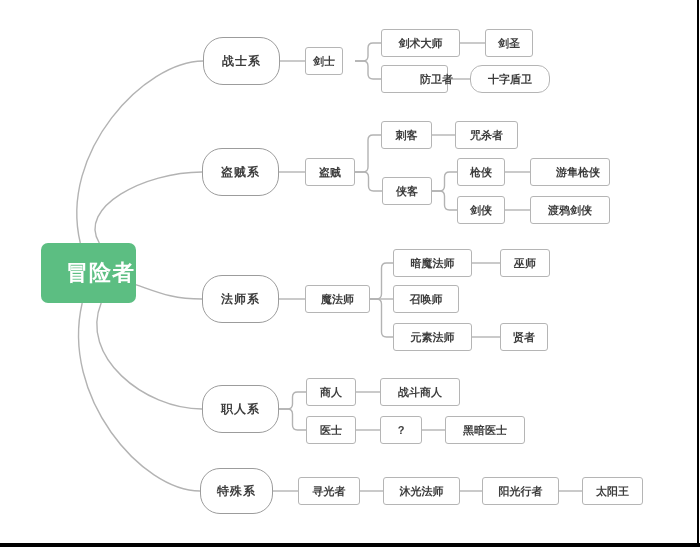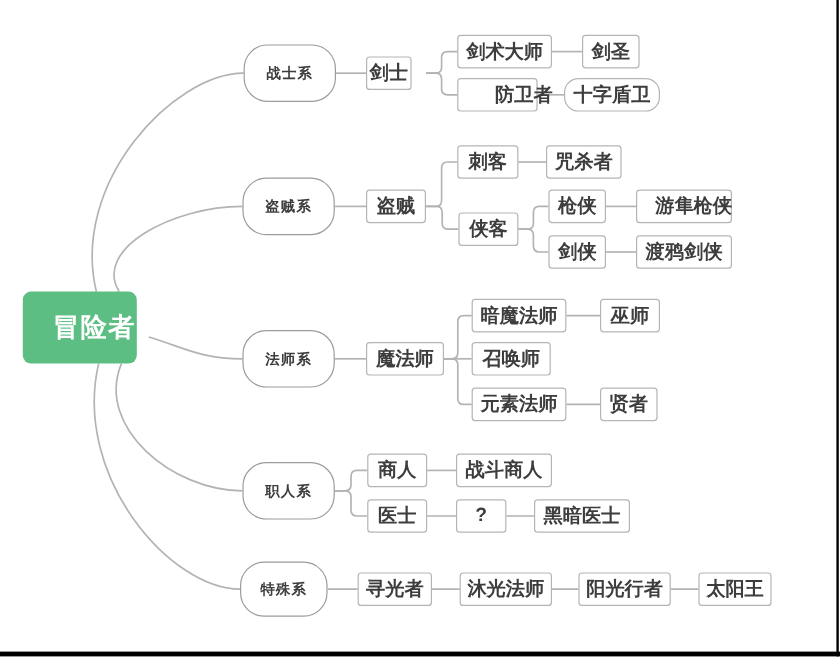--- a/index.html
+++ b/index.html
@@ -38,21 +38,21 @@
   }
   .node.category {
     border: 1.5px solid var(--cat-border, #9c9c9c);
     border-radius: 20px;
     font-size: 12px;
     letter-spacing: 1px;
   }
   .node.leaf {
     border: 1px solid var(--leaf-border, #b5b5b5);
     border-radius: 3px;
-    font-size: 16px;
+    font-size: 11px;
   }
   .frame-right {
     position: absolute;
     top: 0;
     left: 697px;
     width: 2px;
     height: 547px;
     background: var(--frame-color, #000);
   }
   .frame-bottom {
@@ -97,21 +97,21 @@
       <path d="M 279 409 L 287.5 409 Q 292.5 409 292.5 414 L 292.5 425 Q 292.5 430 297.5 430 L 306 430" fill="none" stroke="#b3b3b3" stroke-width="1.4"></path>
       <path d="M 356 392 L 380 392" fill="none" stroke="#b3b3b3" stroke-width="1.4"></path>
       <path d="M 356 430 L 380 430" fill="none" stroke="#b3b3b3" stroke-width="1.4"></path>
       <path d="M 422 430 L 445 430" fill="none" stroke="#b3b3b3" stroke-width="1.4"></path>
       <path d="M 273 491 L 298 491" fill="none" stroke="#b3b3b3" stroke-width="1.4"></path>
       <path d="M 360 491 L 383 491" fill="none" stroke="#b3b3b3" stroke-width="1.4"></path>
       <path d="M 460 491 L 482 491" fill="none" stroke="#b3b3b3" stroke-width="1.4"></path>
       <path d="M 559 491 L 582 491" fill="none" stroke="#b3b3b3" stroke-width="1.4"></path>
     </svg>
   <div id="nodes-layer">
-      <div class="node root" style="left: 19px; top: 243px; width: 95px; height: 60px; padding-left: 24px;">冒险者</div>
+      <div class="node root" style="left: 41px; top: 243px; width: 95px; height: 60px; padding-left: 24px;">冒险者</div>
       <div class="node category" style="left: 203px; top: 37px; width: 77px; height: 48px;">战士系</div>
       <div class="node leaf" style="left: 305px; top: 47px; width: 38px; height: 28px;">剑士</div>
       <div class="node leaf" style="left: 381px; top: 29px; width: 79px; height: 28px;">剑术大师</div>
       <div class="node leaf" style="left: 485px; top: 29px; width: 48px; height: 28px;">剑圣</div>
       <div class="node leaf" style="left: 381px; top: 65px; width: 67px; height: 28px; padding-left: 44px;">防卫者</div>
       <div class="node leaf" style="left: 470px; top: 65px; width: 80px; height: 28px; border-radius: 12px;">十字盾卫</div>
       <div class="node category" style="left: 202px; top: 148px; width: 77px; height: 48px;">盗贼系</div>
       <div class="node leaf" style="left: 305px; top: 158px; width: 50px; height: 28px;">盗贼</div>
       <div class="node leaf" style="left: 381px; top: 121px; width: 51px; height: 28px;">刺客</div>
       <div class="node leaf" style="left: 455px; top: 121px; width: 63px; height: 28px;">咒杀者</div>

